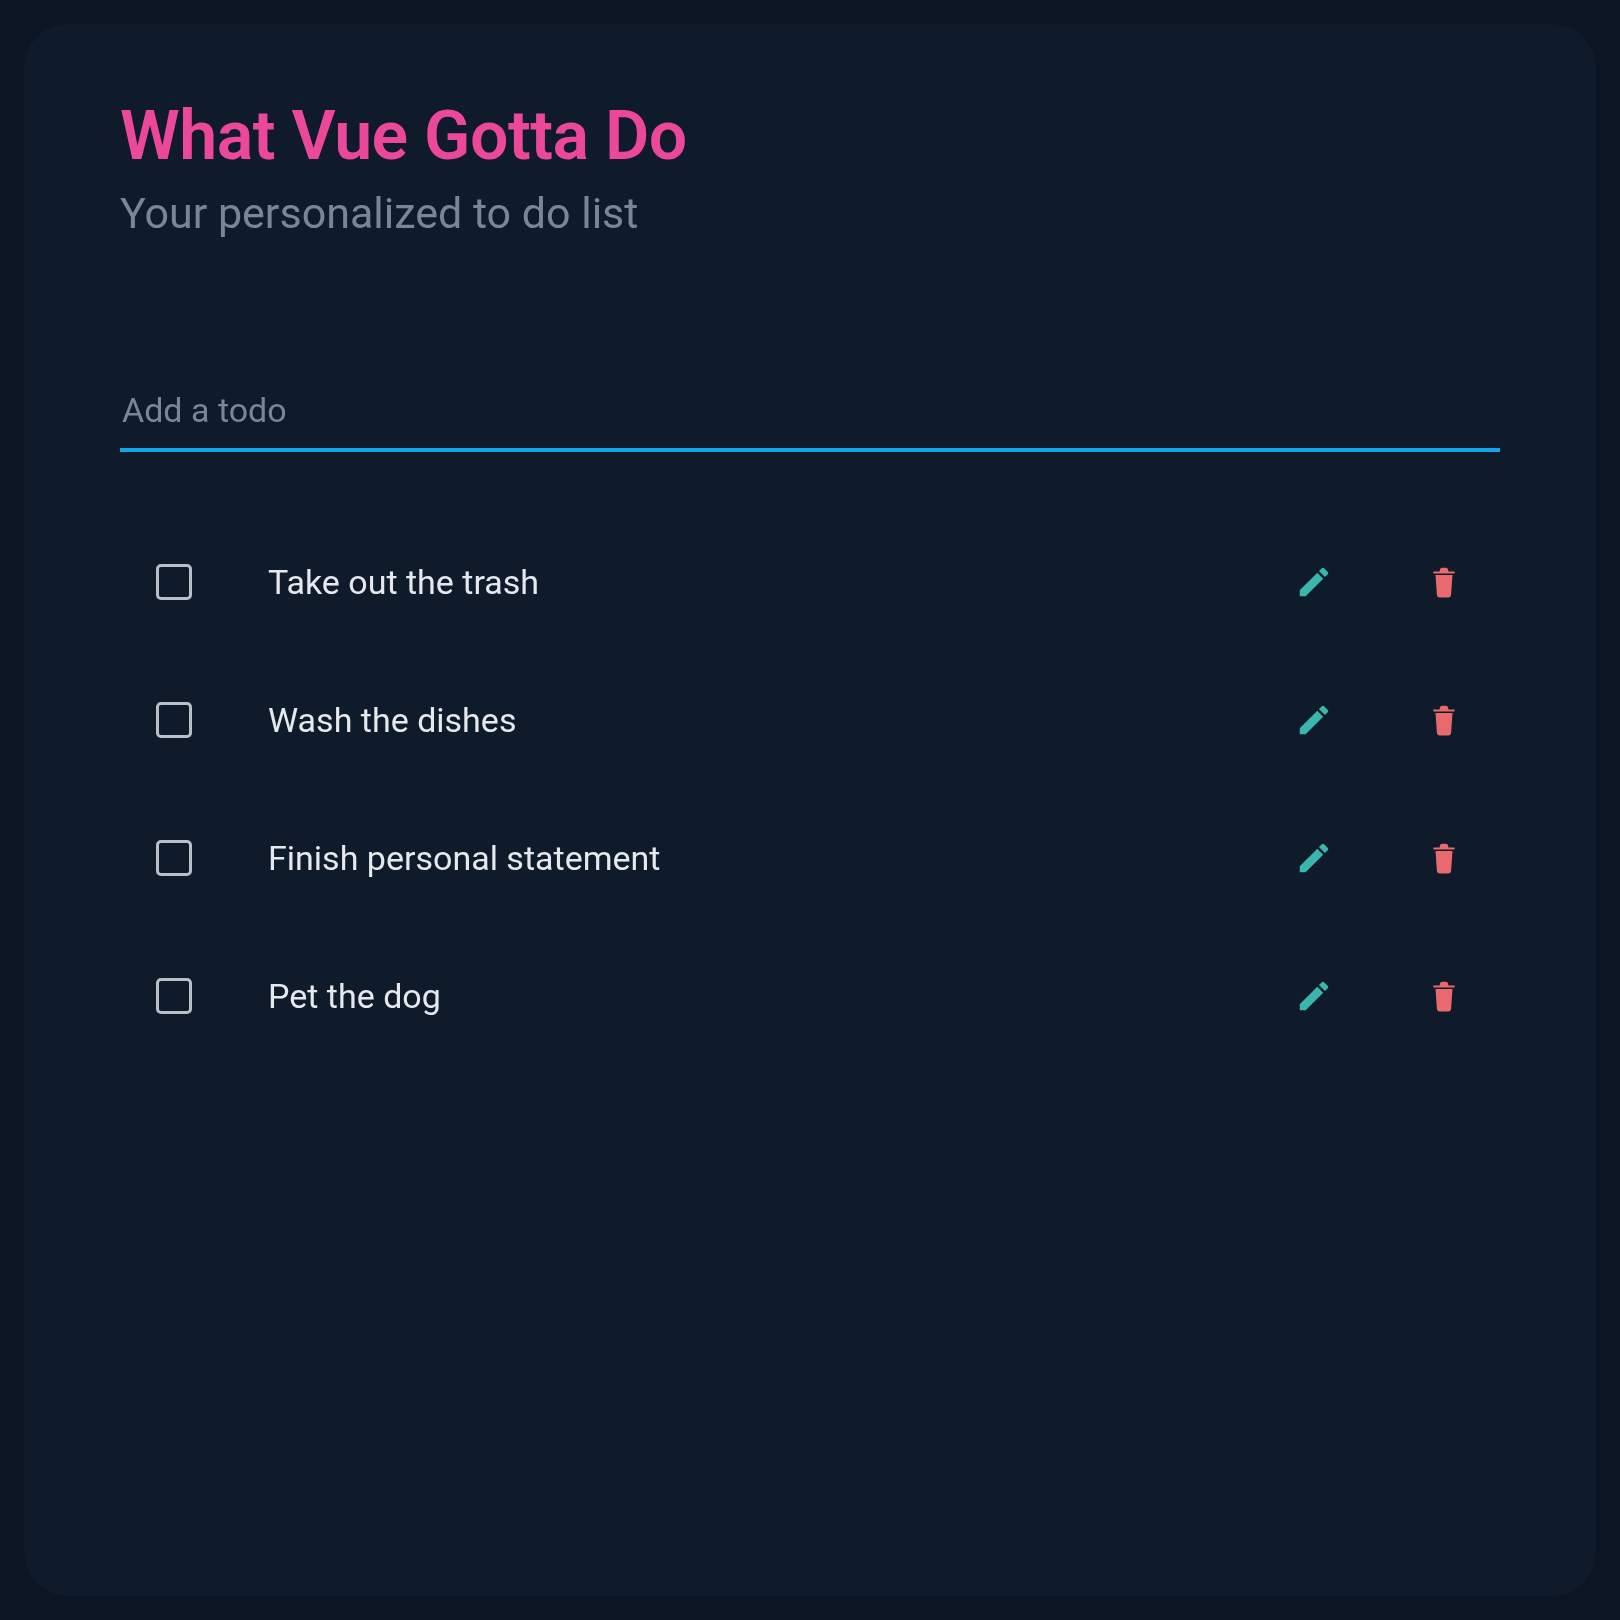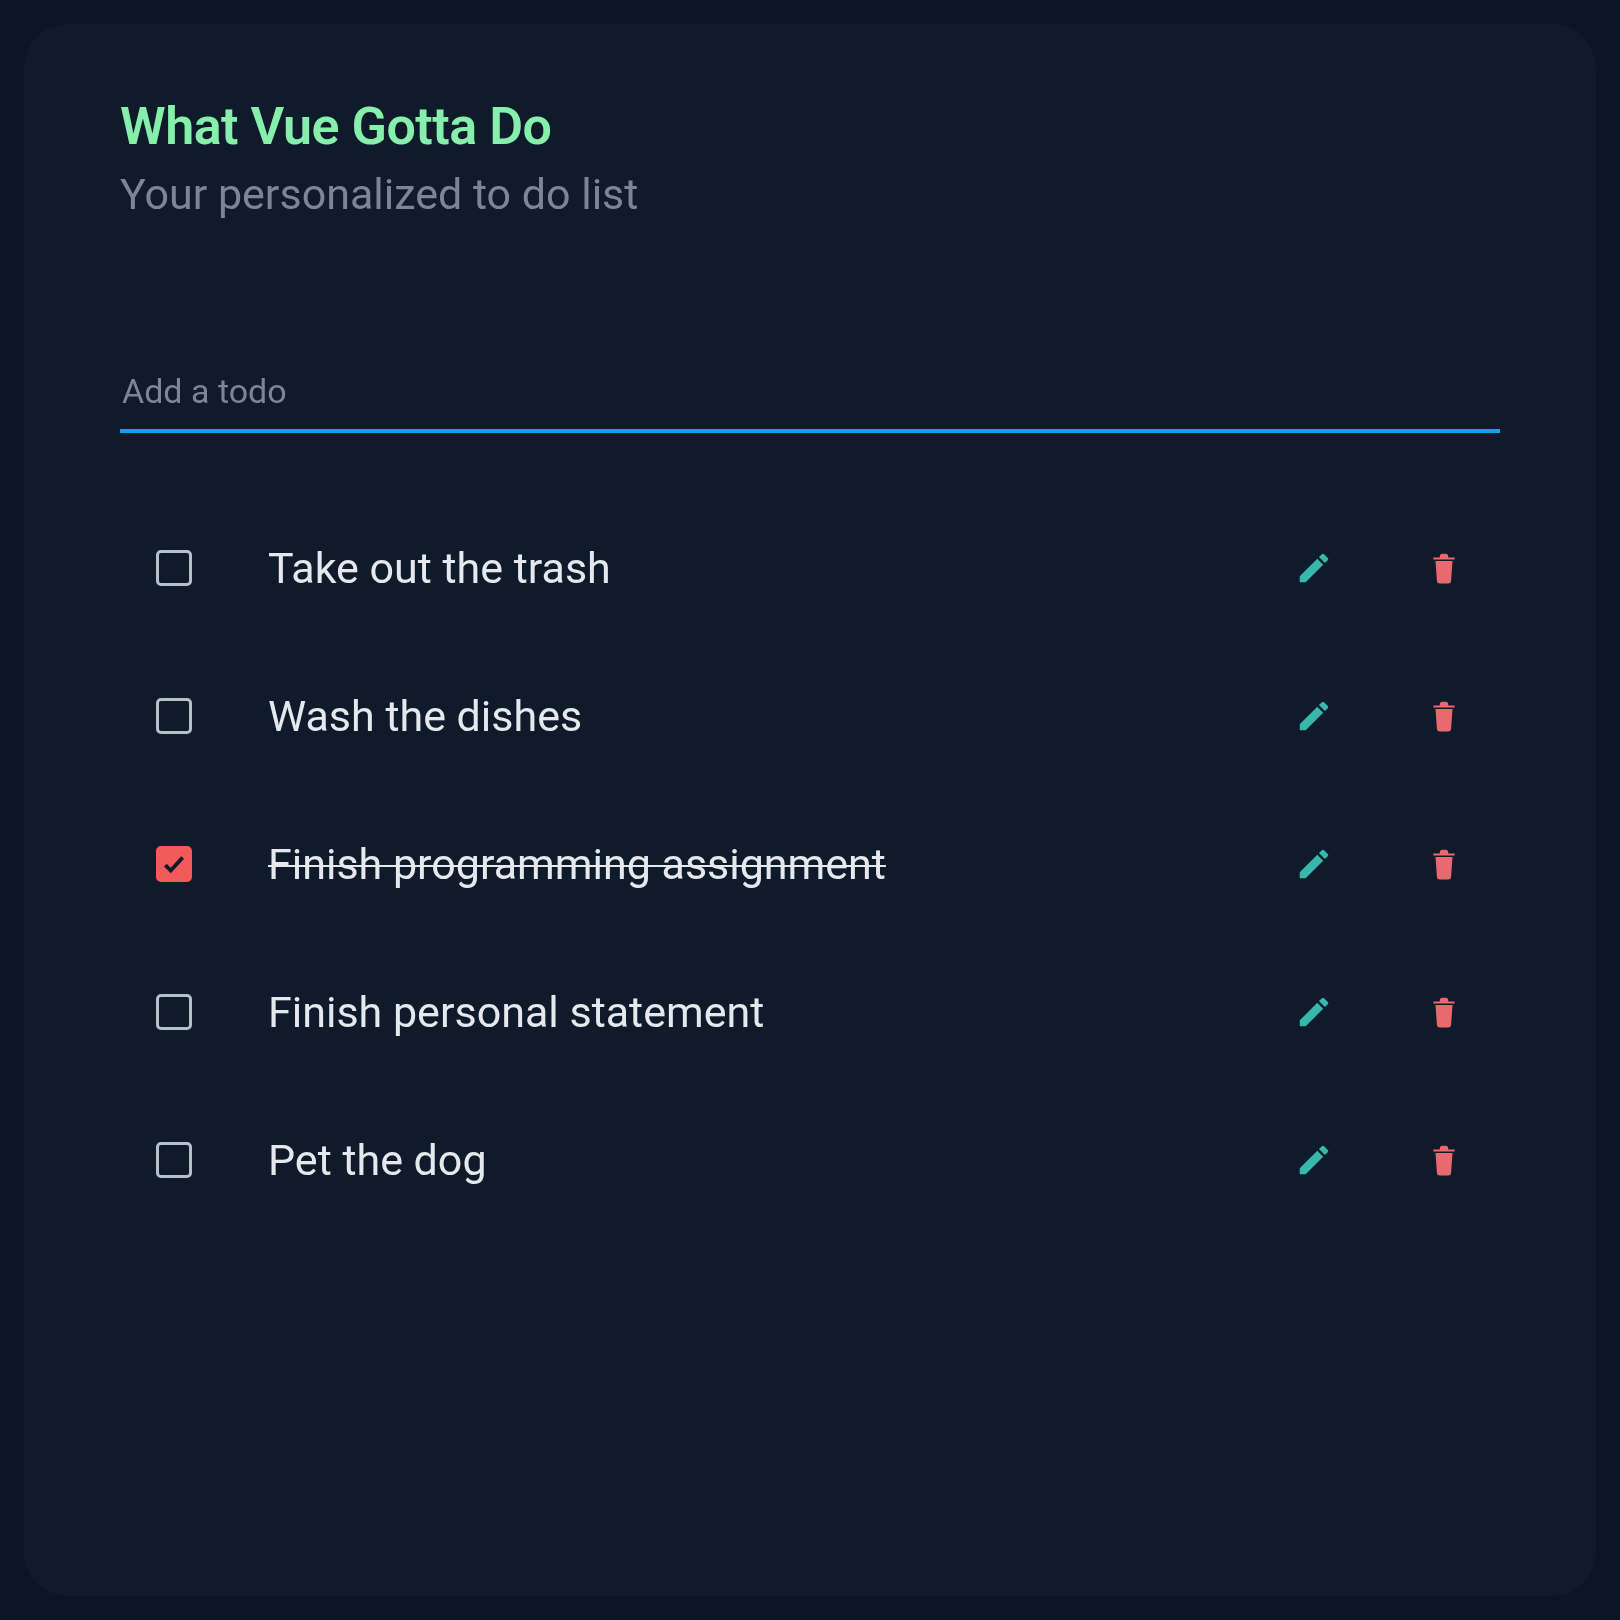--- a/index.html
+++ b/index.html
@@ -22,22 +22,22 @@
     .card {
       background: #0f1a2b;
       border-radius: 44px;
       width: 100%;
       height: 100%;
       padding: 72px 96px 0 96px;
       overflow: hidden;
     }
 
     .title {
-      color: #86efac;
-      font-size: 52px;
+      color: #ec4899;
+      font-size: 68px;
       font-weight: 600;
       letter-spacing: -0.5px;
       margin-bottom: 12px;
     }
 
     .subtitle {
       color: #7a8596;
       font-size: 43px;
       font-weight: 400;
       margin-bottom: 140px;
@@ -103,21 +103,21 @@
       width: 26px;
       height: 26px;
       stroke: #0f1a2b;
       stroke-width: 3.5;
       fill: none;
     }
 
     .todo-text {
       flex: 1;
       color: #e5e9ee;
-      font-size: 43px;
+      font-size: 34px;
       font-weight: 400;
     }
 
     .todo-text.done {
       text-decoration: line-through;
       text-decoration-thickness: 2px;
     }
 
     .actions {
       display: flex;
@@ -189,57 +189,37 @@
             </svg>
           </button>
           <button class="icon-btn">
             <svg class="trash-svg" viewBox="0 0 24 24">
               <path d="M6 7h12l-1 14.2a2 2 0 0 1-2 1.8H9a2 2 0 0 1-2-1.8L6 7zM9 4.5V4a2 2 0 0 1 2-2h2a2 2 0 0 1 2 2v.5h4.5V6h-15V4.5H9z"></path>
             </svg>
           </button>
         </div>
       </div>
       <div class="todo-row">
-        <div class="checkbox checked">
-          <svg viewBox="0 0 24 24">
-            <polyline points="4 13 9 18 20 6"></polyline>
-          </svg>
-        </div>
-        <div class="todo-text done">Finish programming assignment</div>
+        <div class="checkbox"></div>
+        <div class="todo-text">Finish personal statement</div>
         <div class="actions">
           <button class="icon-btn">
             <svg class="pencil-svg" viewBox="0 0 24 24">
               <path d="M3 17.25V21h3.75L17.81 9.94l-3.75-3.75L3 17.25zM20.71 7.04a1 1 0 0 0 0-1.41l-2.34-2.34a1 1 0 0 0-1.41 0l-1.83 1.83 3.75 3.75 1.83-1.83z"></path>
             </svg>
           </button>
           <button class="icon-btn">
             <svg class="trash-svg" viewBox="0 0 24 24">
               <path d="M6 7h12l-1 14.2a2 2 0 0 1-2 1.8H9a2 2 0 0 1-2-1.8L6 7zM9 4.5V4a2 2 0 0 1 2-2h2a2 2 0 0 1 2 2v.5h4.5V6h-15V4.5H9z"></path>
             </svg>
           </button>
         </div>
       </div>
       <div class="todo-row">
         <div class="checkbox"></div>
-        <div class="todo-text">Finish personal statement</div>
-        <div class="actions">
-          <button class="icon-btn">
-            <svg class="pencil-svg" viewBox="0 0 24 24">
-              <path d="M3 17.25V21h3.75L17.81 9.94l-3.75-3.75L3 17.25zM20.71 7.04a1 1 0 0 0 0-1.41l-2.34-2.34a1 1 0 0 0-1.41 0l-1.83 1.83 3.75 3.75 1.83-1.83z"></path>
-            </svg>
-          </button>
-          <button class="icon-btn">
-            <svg class="trash-svg" viewBox="0 0 24 24">
-              <path d="M6 7h12l-1 14.2a2 2 0 0 1-2 1.8H9a2 2 0 0 1-2-1.8L6 7zM9 4.5V4a2 2 0 0 1 2-2h2a2 2 0 0 1 2 2v.5h4.5V6h-15V4.5H9z"></path>
-            </svg>
-          </button>
-        </div>
-      </div>
-      <div class="todo-row">
-        <div class="checkbox"></div>
         <div class="todo-text">Pet the dog</div>
         <div class="actions">
           <button class="icon-btn">
             <svg class="pencil-svg" viewBox="0 0 24 24">
               <path d="M3 17.25V21h3.75L17.81 9.94l-3.75-3.75L3 17.25zM20.71 7.04a1 1 0 0 0 0-1.41l-2.34-2.34a1 1 0 0 0-1.41 0l-1.83 1.83 3.75 3.75 1.83-1.83z"></path>
             </svg>
           </button>
           <button class="icon-btn">
             <svg class="trash-svg" viewBox="0 0 24 24">
               <path d="M6 7h12l-1 14.2a2 2 0 0 1-2 1.8H9a2 2 0 0 1-2-1.8L6 7zM9 4.5V4a2 2 0 0 1 2-2h2a2 2 0 0 1 2 2v.5h4.5V6h-15V4.5H9z"></path>

